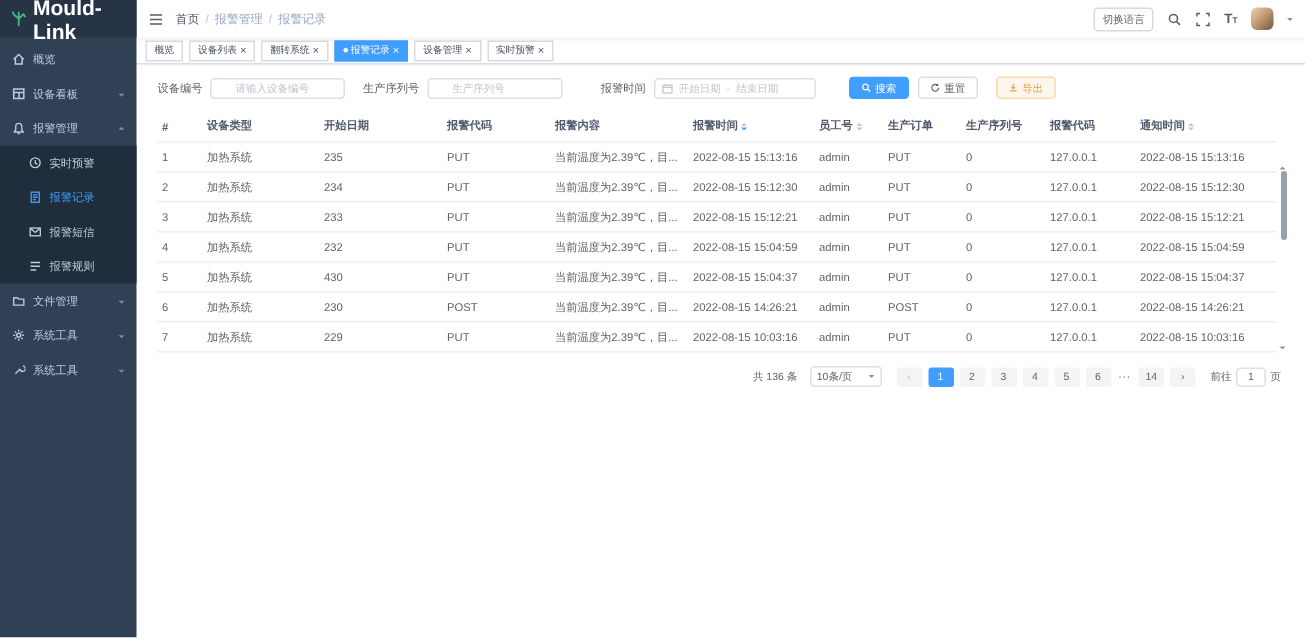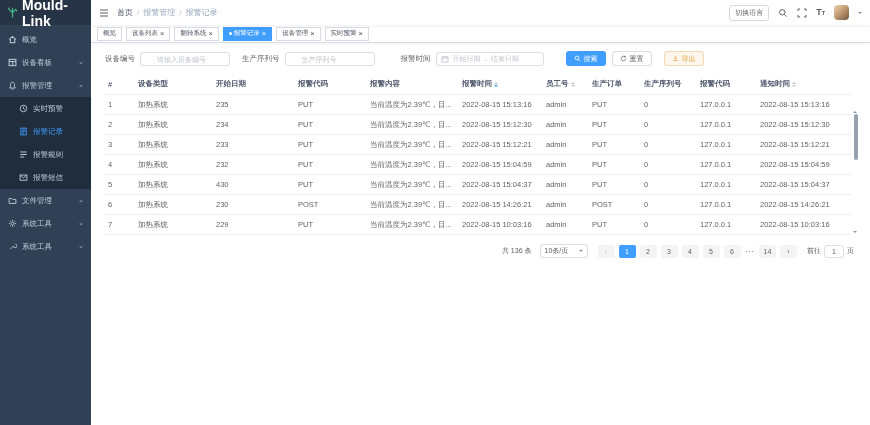--- a/index.html
+++ b/index.html
@@ -142,30 +142,30 @@
         </div>
         <div class="mi active">
           <svg viewBox="0 0 8 8">
               <rect x="1.6" y="1" width="4.8" height="6" fill="none" stroke="currentColor" stroke-width="0.8"></rect>
               <path d="M2.6 2.6 H5.4 M2.6 4 H5.4 M2.6 5.4 H4.4" stroke="currentColor" stroke-width="0.8"></path>
             </svg>
           <span>报警记录</span>
         </div>
         <div class="mi">
           <svg viewBox="0 0 8 8">
-              <path d="M1.2 1.8 H6.8 M1.2 4 H6.8 M1.2 6.2 H4.6" stroke="currentColor" stroke-width="0.9" fill="none"></path>
-            </svg>
-          <span>报警规则</span>
-        </div>
-        <div class="mi">
-          <svg viewBox="0 0 8 8">
               <rect x="1" y="1.8" width="6" height="4.6" fill="none" stroke="currentColor" stroke-width="0.8"></rect>
               <path d="M1.2 2 L4 4.4 6.8 2" fill="none" stroke="currentColor" stroke-width="0.8"></path>
             </svg>
           <span>报警短信</span>
+        </div>
+        <div class="mi">
+          <svg viewBox="0 0 8 8">
+              <path d="M1.2 1.8 H6.8 M1.2 4 H6.8 M1.2 6.2 H4.6" stroke="currentColor" stroke-width="0.9" fill="none"></path>
+            </svg>
+          <span>报警规则</span>
         </div>
       </div>
       <div class="mi">
         <svg viewBox="0 0 8 8">
             <path d="M1 2.2 H3.2 L4 3 H7 V6.6 H1 Z" fill="none" stroke="currentColor" stroke-width="0.8"></path>
           </svg>
         <span>文件管理</span>
         <i class="chev"></i>
       </div>
       <div class="mi">

